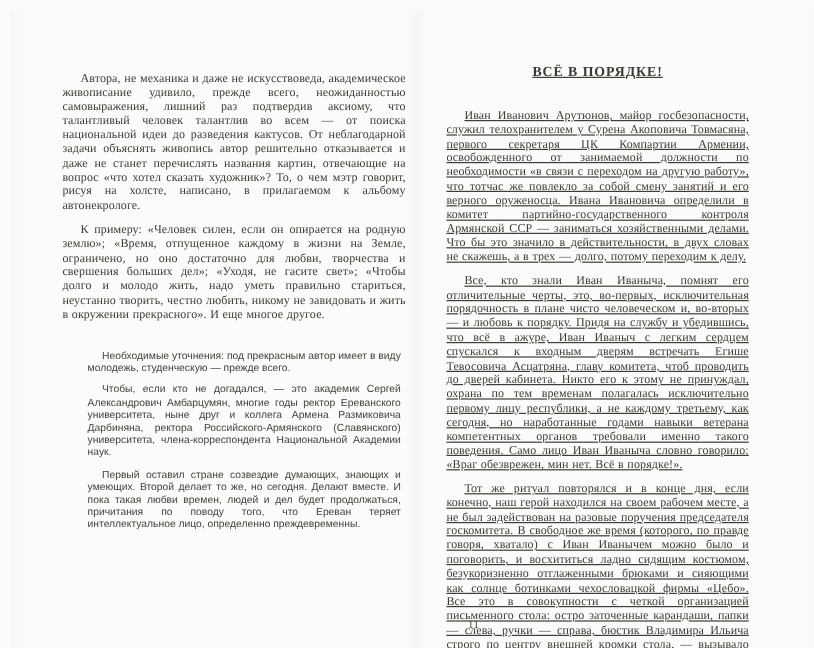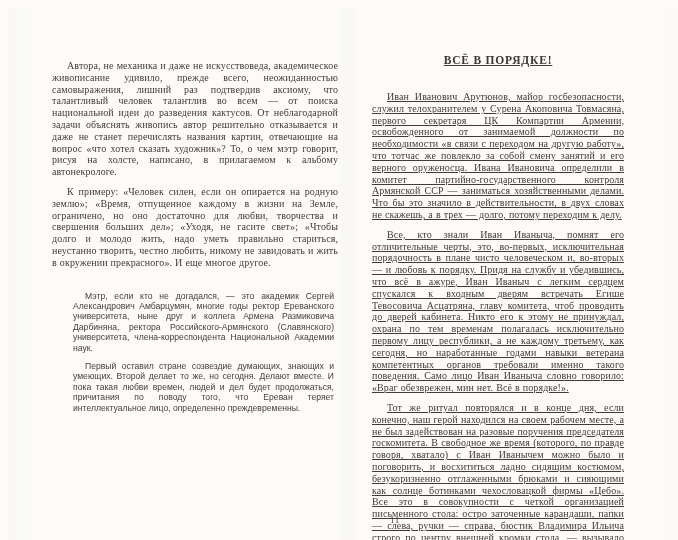--- a/index.html
+++ b/index.html
@@ -70,21 +70,22 @@
 </head>
 <body>
 
 <div class="spread">
 
   <section class="page left">
     <p class="body-par">Автора, не механика и даже не искусствоведа, академическое живописание удивило, прежде всего, неожиданностью самовыражения, лишний раз подтвердив аксиому, что талантливый человек талантлив во всем — от поиска национальной идеи до разведения кактусов. От неблагодарной задачи объяснять живопись автор решительно отказывается и даже не станет перечислять названия картин, отвечающие на вопрос «что хотел сказать художник»? То, о чем мэтр говорит, рисуя на холсте, написано, в прилагаемом к альбому автонекрологе.</p>
     <p class="body-par">К примеру: «Человек силен, если он опирается на родную землю»; «Время, отпущенное каждому в жизни на Земле, ограничено, но оно достаточно для любви, творчества и свершения больших дел»; «Уходя, не гасите свет»; «Чтобы долго и молодо жить, надо уметь правильно стариться, неустанно творить, честно любить, никому не завидовать и жить в окружении прекрасного». И еще многое другое.</p>
 
     <div class="note">
-      <p>Мэтр, если кто не догадался, — это академик Сергей Александрович Амбарцумян, многие годы ректор Ереванского университета, ныне друг и коллега Армена Размиковича Дарбиняна, ректора Российского-Армянского (Славянского) университета, члена-корреспондента Национальной Академии наук.</p>
+      <p>Необходимые уточнения: под прекрасным автор имеет в виду молодежь, студенческую — прежде всего.</p>
+      <p>Чтобы, если кто не догадался, — это академик Сергей Александрович Амбарцумян, многие годы ректор Ереванского университета, ныне друг и коллега Армена Размиковича Дарбиняна, ректора Российского-Армянского (Славянского) университета, члена-корреспондента Национальной Академии наук.</p>
       <p>Первый оставил стране созвездие думающих, знающих и умеющих. Второй делает то же, но сегодня. Делают вместе. И пока такая любви времен, людей и дел будет продолжаться, причитания по поводу того, что Ереван теряет интеллектуальное лицо, определенно преждевременны.</p>
     </div>
   </section>
 
   <section class="page right">
     <h1 class="chapter-title">ВСЁ В ПОРЯДКЕ!</h1>
     <p class="body-par">Иван Иванович Арутюнов, майор госбезопасности, служил телохранителем у Сурена Акоповича Товмасяна, первого секретаря ЦК Компартии Армении, освобожденного от занимаемой должности по необходимости «в связи с переходом на другую работу», что тотчас же повлекло за собой смену занятий и его верного оруженосца. Ивана Ивановича определили в комитет партийно-государственного контроля Армянской ССР — заниматься хозяйственными делами. Что бы это значило в действительности, в двух словах не скажешь, а в трех — долго, потому переходим к делу.</p>
     <p class="body-par">Все, кто знали Иван Иваныча, помнят его отличительные черты, это, во-первых, исключительная порядочность в плане чисто человеческом и, во-вторых — и любовь к порядку. Придя на службу и убедившись, что всё в ажуре, Иван Иваныч с легким сердцем спускался к входным дверям встречать Егише Тевосовича Асцатряна, главу комитета, чтоб проводить до дверей кабинета. Никто его к этому не принуждал, охрана по тем временам полагалась исключительно первому лицу республики, а не каждому третьему, как сегодня, но наработанные годами навыки ветерана компетентных органов требовали именно такого поведения. Само лицо Иван Иваныча словно говорило: «Враг обезврежен, мин нет. Всё в порядке!».</p>
     <p class="body-par">Тот же ритуал повторялся и в конце дня, если конечно, наш герой находился на своем рабочем месте, а не был задействован на разовые поручения председателя госкомитета. В свободное же время (которого, по правде говоря, хватало) с Иван Иванычем можно было и поговорить, и восхититься ладно сидящим костюмом, безукоризненно отглаженными брюками и сияющими как солнце ботинками чехословацкой фирмы «Цебо». Все это в совокупности с четкой организацией письменного стола: остро заточенные карандаши, папки — слева, ручки — справа, бюстик Владимира Ильича строго по центру внешней кромки стола, — вызывало уважение к порядку и уверенность в завтрашнем дне.</p>
   </section>

